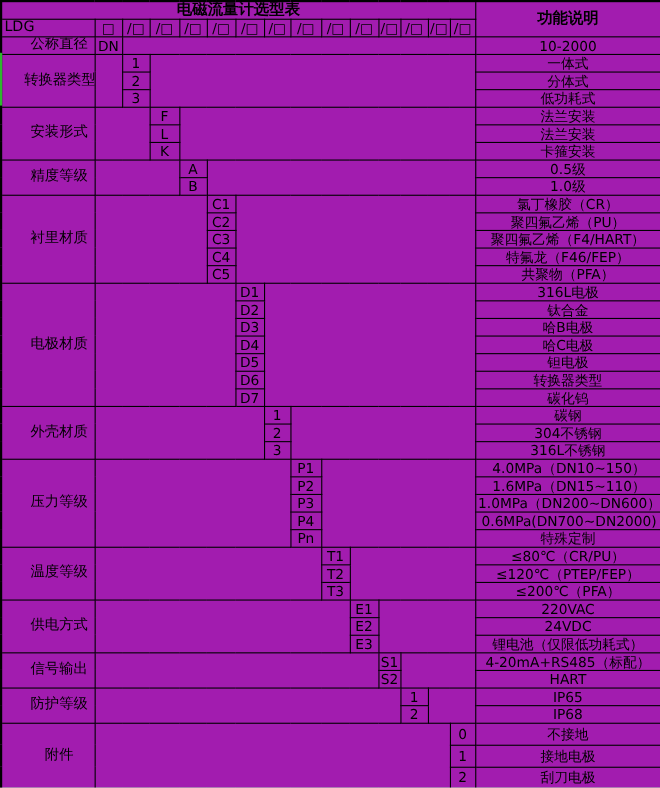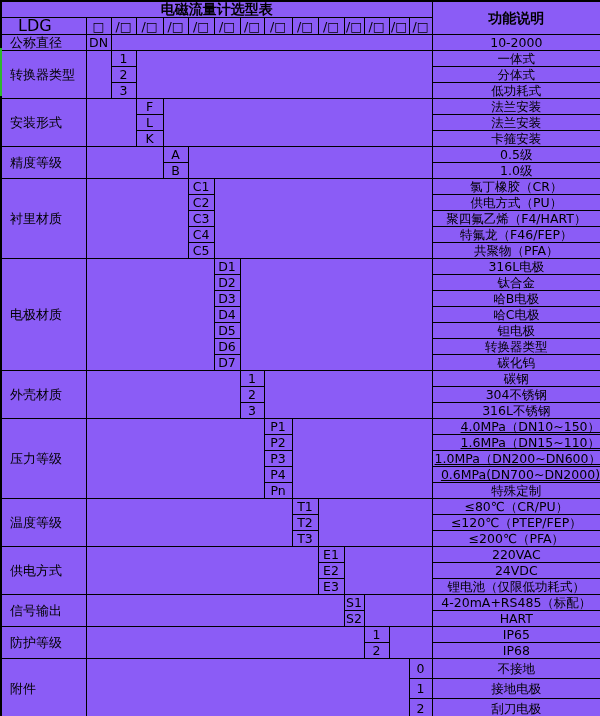--- a/index.html
+++ b/index.html
@@ -1,28 +1,28 @@
 <!DOCTYPE html>
 <html><head>
 <meta charset="utf-8">
 <style>
   html,body{margin:0;padding:0;background:#fff;}
-  .page{position:relative;width:600px;height:716px;background:#8b5cf6;}
+  .page{position:relative;width:600px;height:716px;background:#a21caf;}
   table{border-collapse:collapse;table-layout:fixed;width:600px;height:716px;
         border:2px solid #000;color:#000;
         font-family:"DejaVu Sans",sans-serif;}
   td{border:1px solid #000;padding:0;margin:0;font-size:13px;line-height:1.05;
      text-align:center;vertical-align:middle;overflow:hidden;white-space:nowrap;}
   td.title-cell{font-weight:bold;font-size:14px;}
   td.header-cell{font-weight:bold;font-size:14px;margin-top:16px;}
-  td.label{text-align:left;padding-left:8px;}
+  td.label{text-align:center;padding-left:20px;}
   td.code{font-size:12.5px;}
   td.desc{font-size:12.5px;}
-  td.desc.left{text-align:right;padding-left:2px;text-decoration:underline;}
-  td.model-prefix{text-align:left;padding-left:16px;font-size:16px;}
+  td.desc.left{text-align:center;padding-left:2px;}
+  td.model-prefix{text-align:left;padding-left:2px;font-size:13px;}
   tr.r16{height:16px;}
   tr.r20{height:20px;}
   .edge-artifact{position:absolute;left:0;top:48px;width:2px;height:48px;z-index:5;}
 </style>
 </head>
 <body>
 
 <div class="page">
   <div class="edge-artifact" style="background: rgb(46, 184, 46);"></div>
   <table>
@@ -115,21 +115,21 @@
         </tr>
         <tr class="r16">
           <td class="label" rowspan="5">衬里材质</td>
           <td rowspan="5" colspan="4"></td>
           <td class="code">C1</td>
           <td rowspan="5" colspan="9"></td>
           <td class="desc">氯丁橡胶（CR）</td>
         </tr>
         <tr class="r16">
           <td class="code">C2</td>
-          <td class="desc">供电方式（PU）</td>
+          <td class="desc">聚四氟乙烯（PU）</td>
         </tr>
         <tr class="r16">
           <td class="code">C3</td>
           <td class="desc">聚四氟乙烯（F4/HART）</td>
         </tr>
         <tr class="r16">
           <td class="code">C4</td>
           <td class="desc">特氟龙（F46/FEP）</td>
         </tr>
         <tr class="r16">

